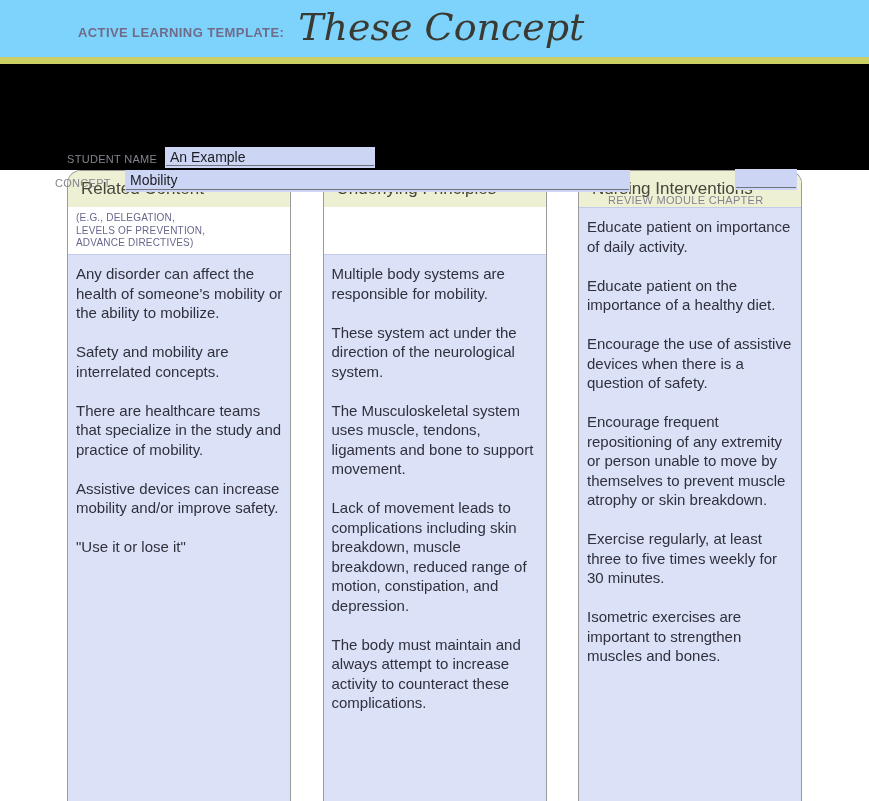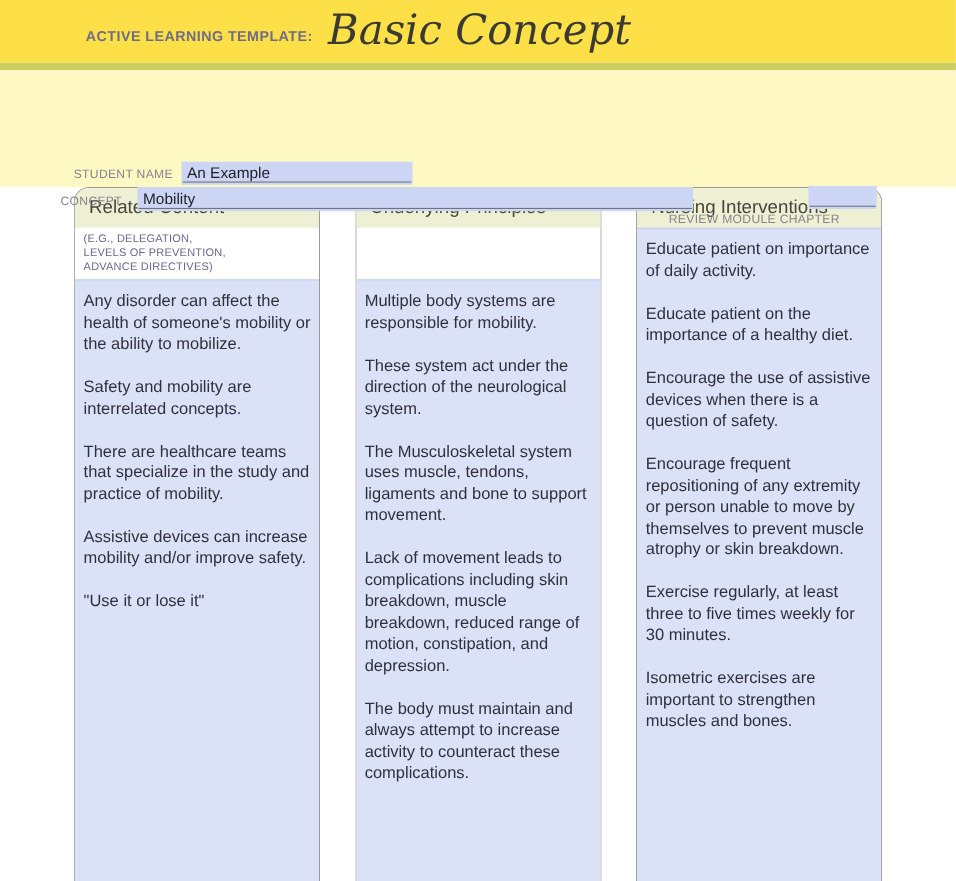--- a/index.html
+++ b/index.html
@@ -6,21 +6,21 @@
   html, body {
     width: 869px; height: 801px;
     overflow: hidden;
     background: #ffffff;
     font-family: "Liberation Sans", sans-serif;
   }
 
   
   .banner {
     height: 57px;
-    background: #fde047;
+    background: #7dd3fc;
     display: flex;
     align-items: center;
     padding-left: 78px;
   }
   .banner-label {
     color: #6f6b88;
     font-size: 13px;
     font-weight: 700;
     letter-spacing: 0.4px;
     margin-top: 8px;
@@ -29,21 +29,21 @@
     font-family: "DejaVu Serif", serif;
     font-style: italic;
     font-size: 38px;
     color: #3a3a33;
     margin-left: 14px;
     margin-top: -4px;
   }
   .banner-strip { height: 7px; background: #cbcf63; }
 
   
-  .form-area { position: relative; height: 106px; background: #fef9c3; }
+  .form-area { position: relative; height: 106px; background: #000000; }
   .field-label {
     position: absolute;
     color: #84848f;
     font-size: 11px;
     letter-spacing: 0.3px;
     white-space: nowrap;
   }
   .lbl-student { left: 67px; top: 89px; }
   .lbl-concept { left: 55px; top: 113px; }
   .lbl-review  { left: 580px; top: 130px; margin-left: 28px; }
@@ -108,21 +108,21 @@
     color: #30303c;
     white-space: pre-line;
   }
   .card:nth-child(1) .card-body { margin-bottom: 7px; }
 </style>
 </head>
 <body>
 
 <div class="banner">
   <span class="banner-label">ACTIVE LEARNING TEMPLATE:</span>
-  <span class="banner-title">Basic Concept</span>
+  <span class="banner-title">These Concept</span>
 </div>
 <div class="banner-strip"></div>
 
 <div class="form-area">
   <span class="field-label lbl-student">STUDENT NAME</span>
   <div class="field fld-student">
     <span>An Example</span>
     <div class="underline"></div>
   </div>
 

